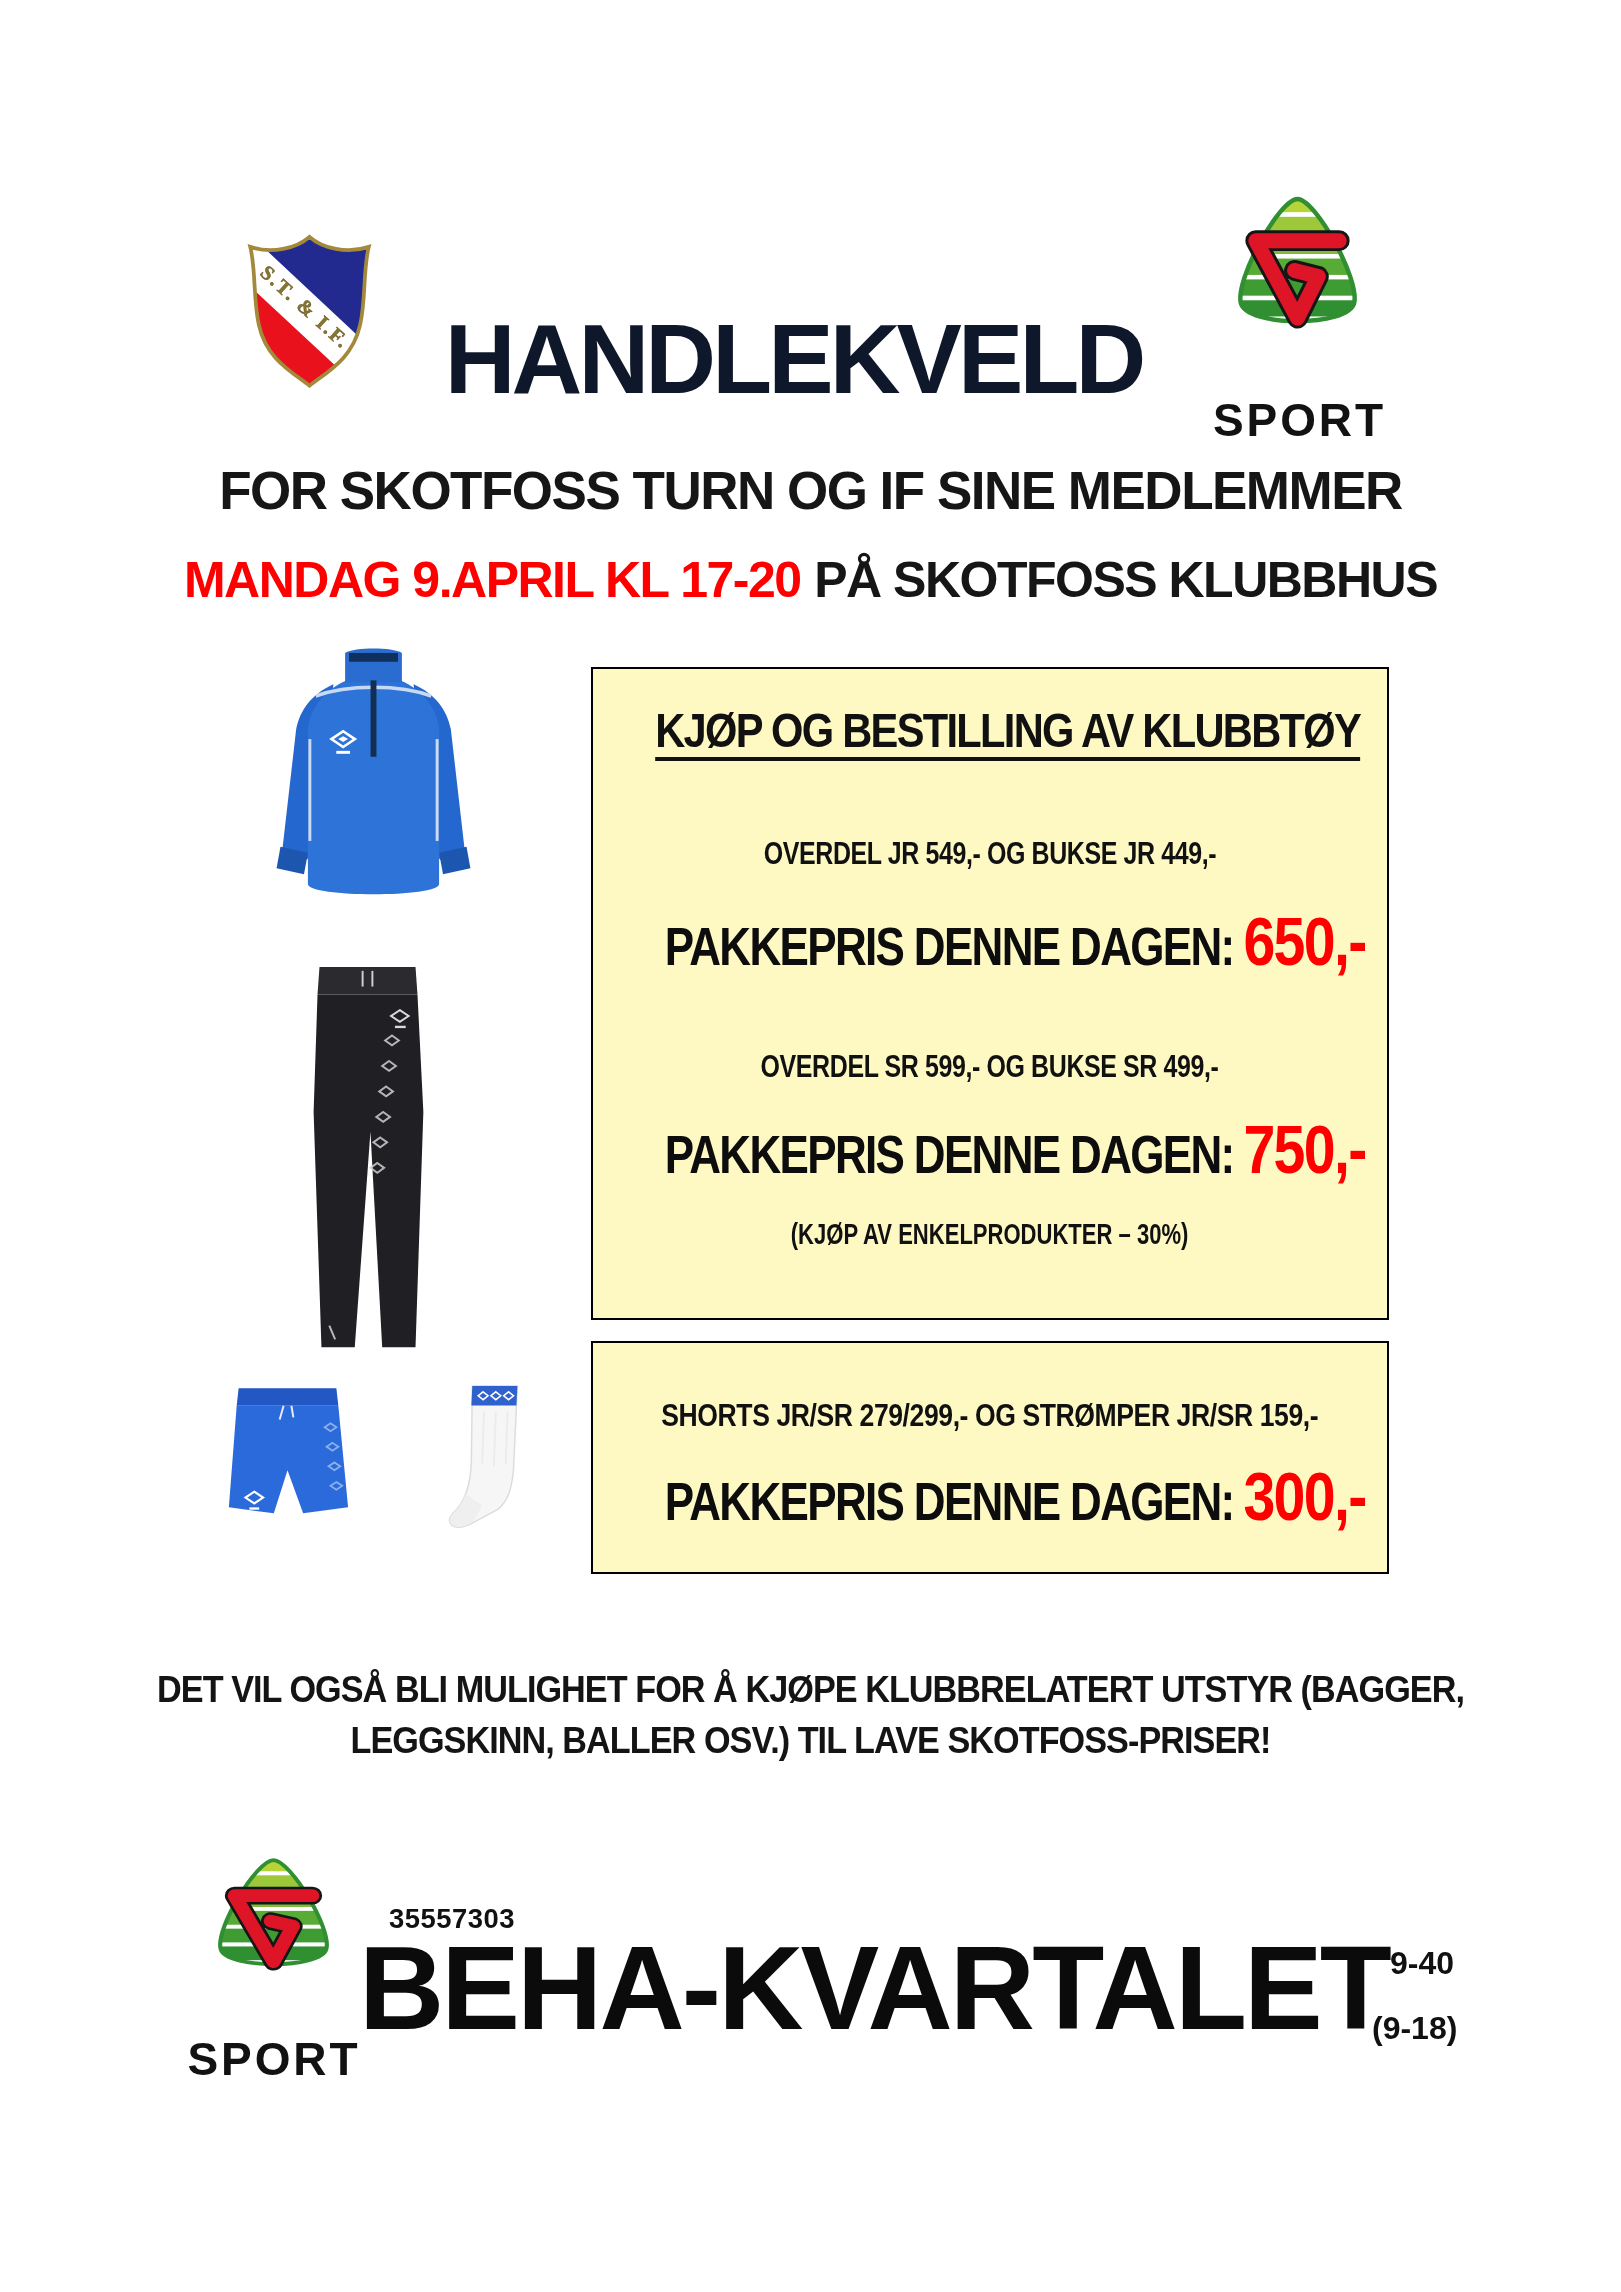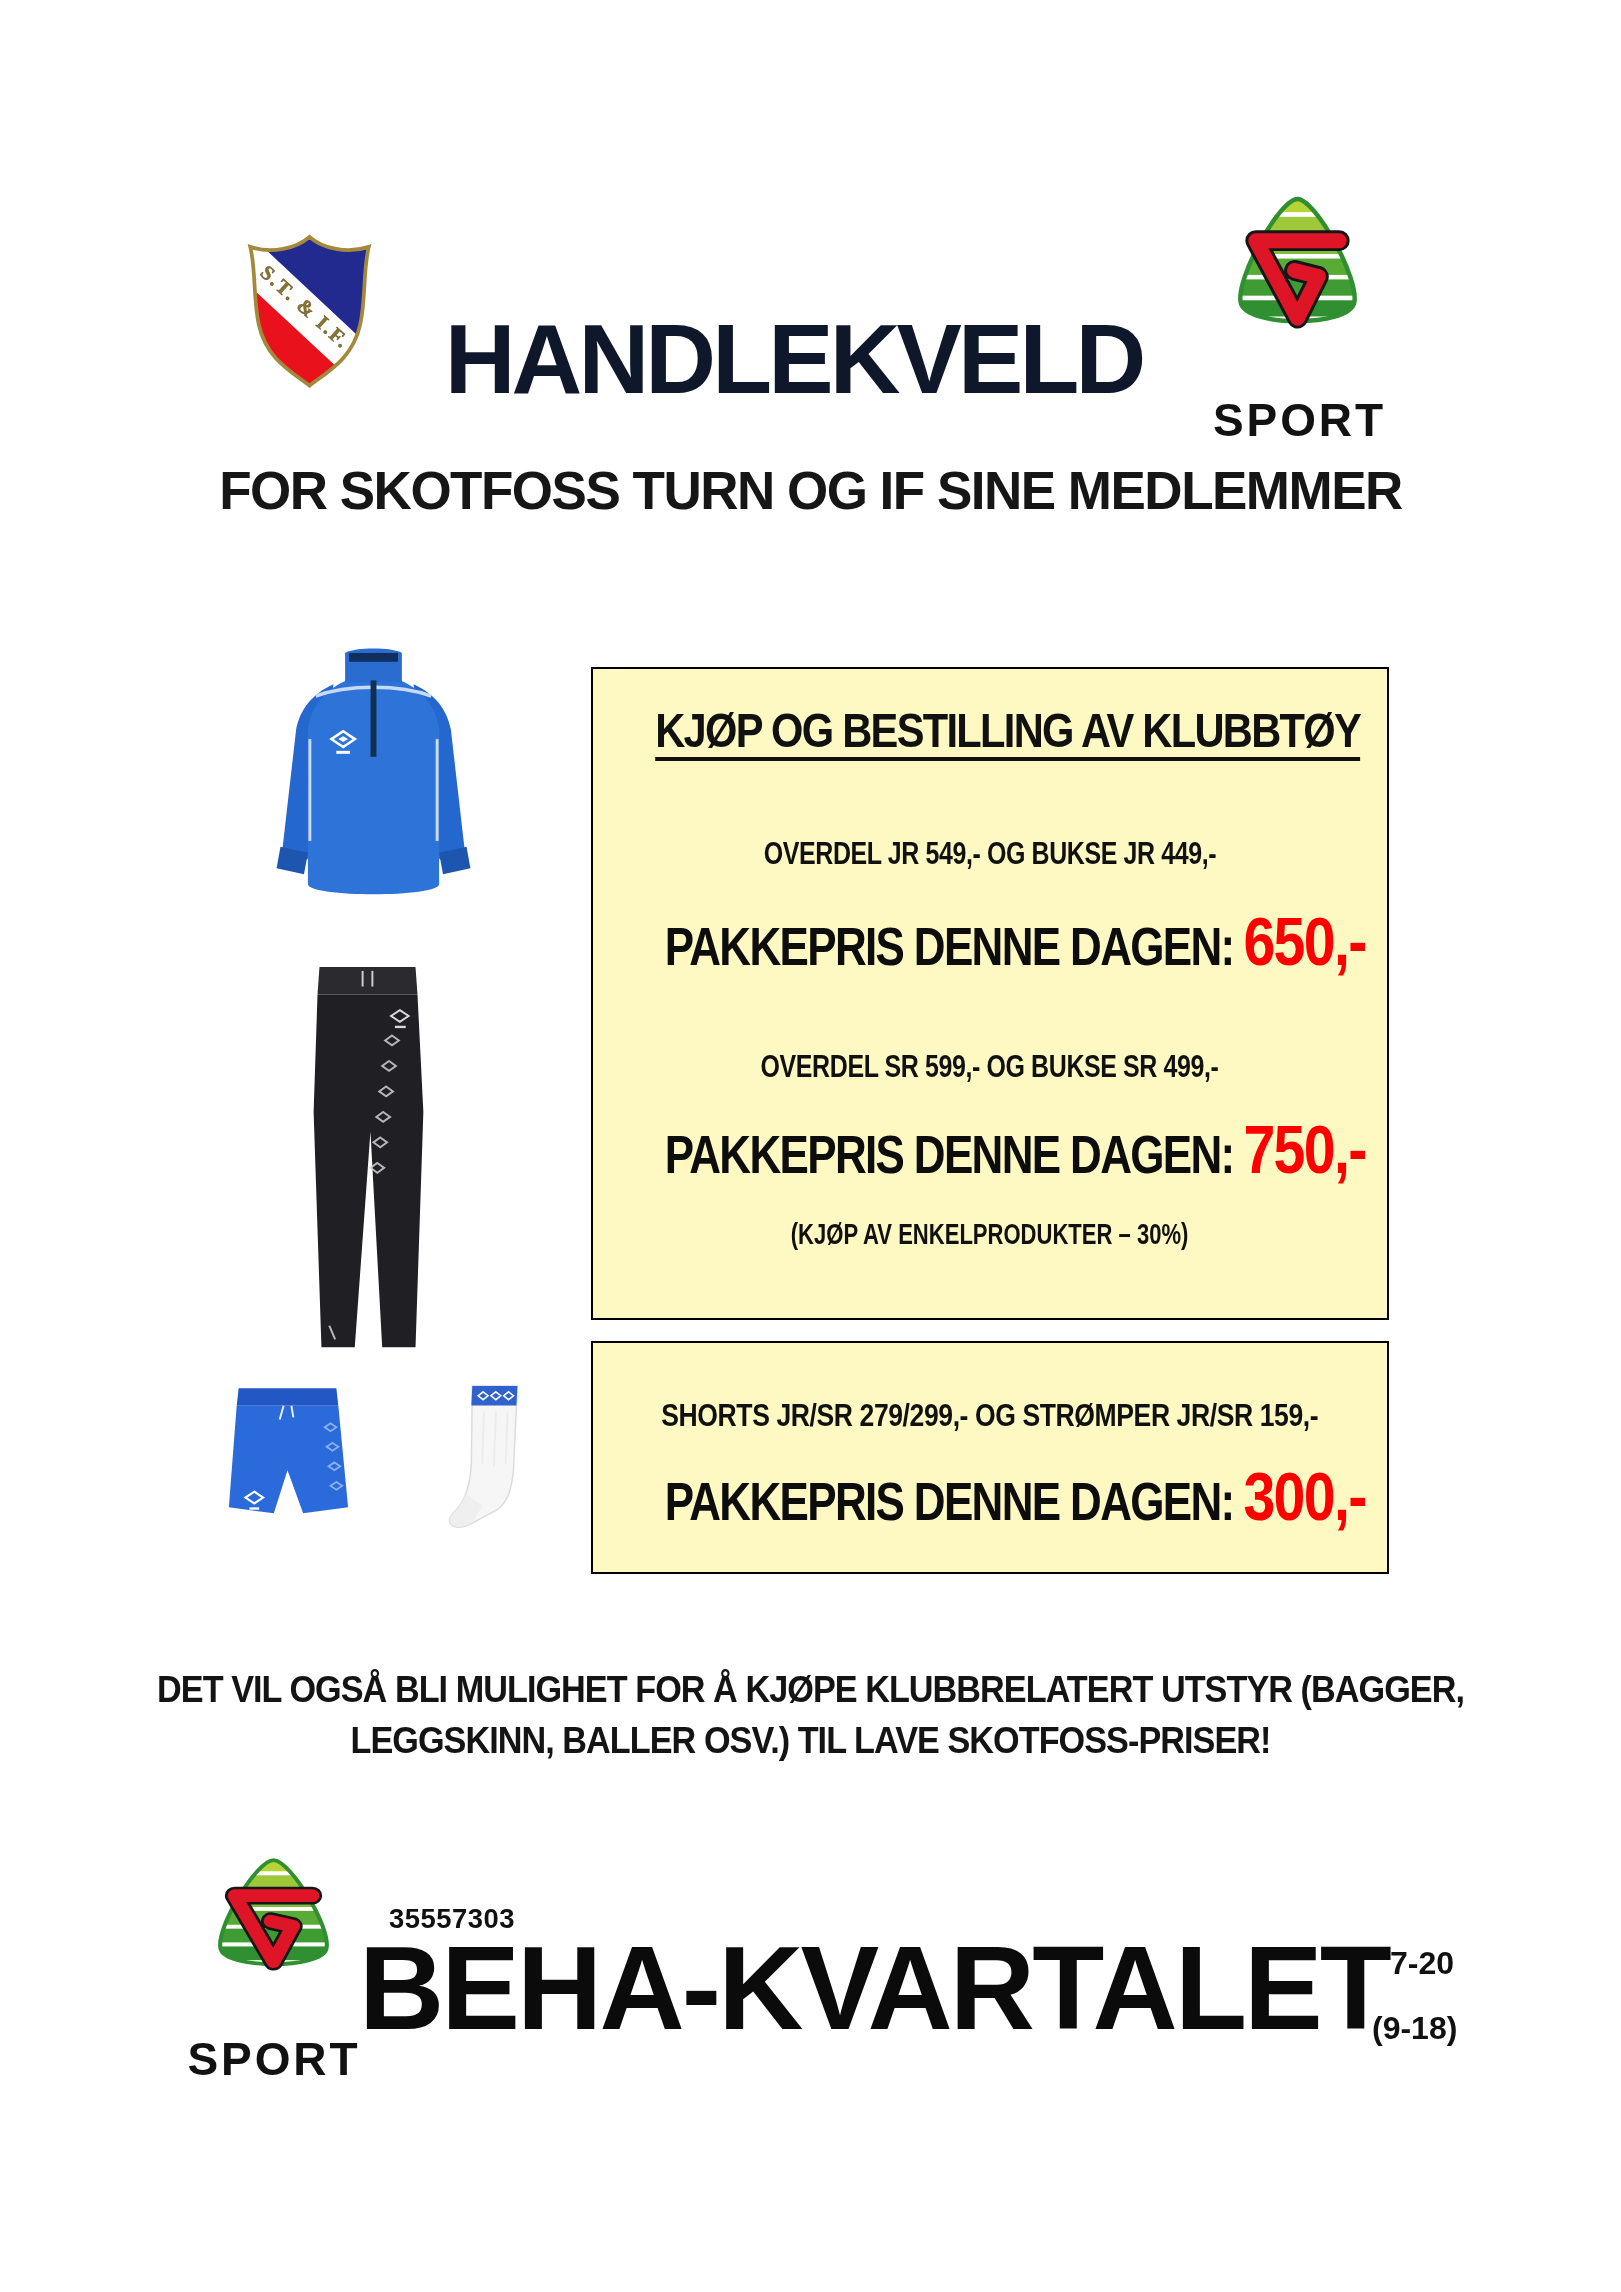--- a/index.html
+++ b/index.html
@@ -85,20 +85,23 @@
       <rect x="0" y="83" width="100" height="3" fill="#ffffff"></rect>
       <rect x="0" y="86" width="100" height="14" fill="#27862c"></rect>
     </g>
     <path d="M50,4 C62,4 92,58 88,74 C84,90 16,90 12,74 C8,58 38,4 50,4 Z" fill="none" stroke="#2f8f31" stroke-width="3"></path>
     <path d="M78,32 L22,32 L50,84 L64,56 L48,52" fill="none" stroke="#161616" stroke-width="14" stroke-linejoin="round" stroke-linecap="round"></path>
     <path d="M78,32 L22,32 L50,84 L64,56 L48,52" fill="none" stroke="#de1427" stroke-width="10" stroke-linejoin="round" stroke-linecap="round"></path>
   </svg>
   <div class="abs sport-label" style="left:1213px;top:348px;width:173px;">SPORT</div>
 
   <div class="abs ctr subtitle1 nowrap">FOR SKOTFOSS TURN OG IF SINE MEDLEMMER</div>
+  <div class="abs ctr subtitle2 nowrap">
+    <span class="red">MANDAG 9.APRIL KL 17-20</span><span class="loc">PÅ SKOTFOSS KLUBBHUS</span>
+  </div>
 
   <svg class="abs" style="left:257px;top:645px;" width="233" height="292" viewBox="0 0 238 298">
     <path d="M78,40 C56,50 44,66 40,86 L26,208 C24,222 50,228 54,214 L72,120 Z" fill="#2468cf"></path>
     <path d="M160,40 C182,50 194,66 198,86 L212,208 C214,222 188,228 184,214 L166,120 Z" fill="#2468cf"></path>
     <path d="M24,206 L52,212 L48,234 L20,228 Z" fill="#1c56ae"></path>
     <path d="M214,206 L186,212 L190,234 L218,228 Z" fill="#1c56ae"></path>
     <path d="M96,34 L142,34 C168,44 182,62 186,84 L186,244 C186,258 52,258 52,244 L52,84 C56,62 70,44 96,34 Z" fill="#2e74d8"></path>
     <path d="M60,52 C92,40 146,40 178,52" stroke="#d9e5f6" stroke-width="3.5" fill="none" opacity="0.9"></path>
     <line x1="54" y1="96" x2="54" y2="200" stroke="#e8eef8" stroke-width="3" opacity="0.85"></line>
     <line x1="184" y1="96" x2="184" y2="200" stroke="#e8eef8" stroke-width="3" opacity="0.85"></line>
@@ -221,17 +224,17 @@
       <rect x="0" y="86" width="100" height="14" fill="#27862c"></rect>
     </g>
     <path d="M50,4 C62,4 92,58 88,74 C84,90 16,90 12,74 C8,58 38,4 50,4 Z" fill="none" stroke="#2f8f31" stroke-width="3"></path>
     <path d="M78,32 L22,32 L50,84 L64,56 L48,52" fill="none" stroke="#161616" stroke-width="14" stroke-linejoin="round" stroke-linecap="round"></path>
     <path d="M78,32 L22,32 L50,84 L64,56 L48,52" fill="none" stroke="#de1427" stroke-width="10" stroke-linejoin="round" stroke-linecap="round"></path>
   </svg>
   <div class="abs sport-label" style="left:176px;top:1987px;width:196px;">SPORT</div>
 
   <div class="abs phone">35557303</div>
   <div class="abs store">BEHA-KVARTALET</div>
-  <div class="abs hours" id="hours-main">7-20</div>
+  <div class="abs hours" id="hours-main">9-40</div>
   <div class="abs hours" id="hours-sec">(9-18)</div>
 
 </div>
 
 
 </body></html>

